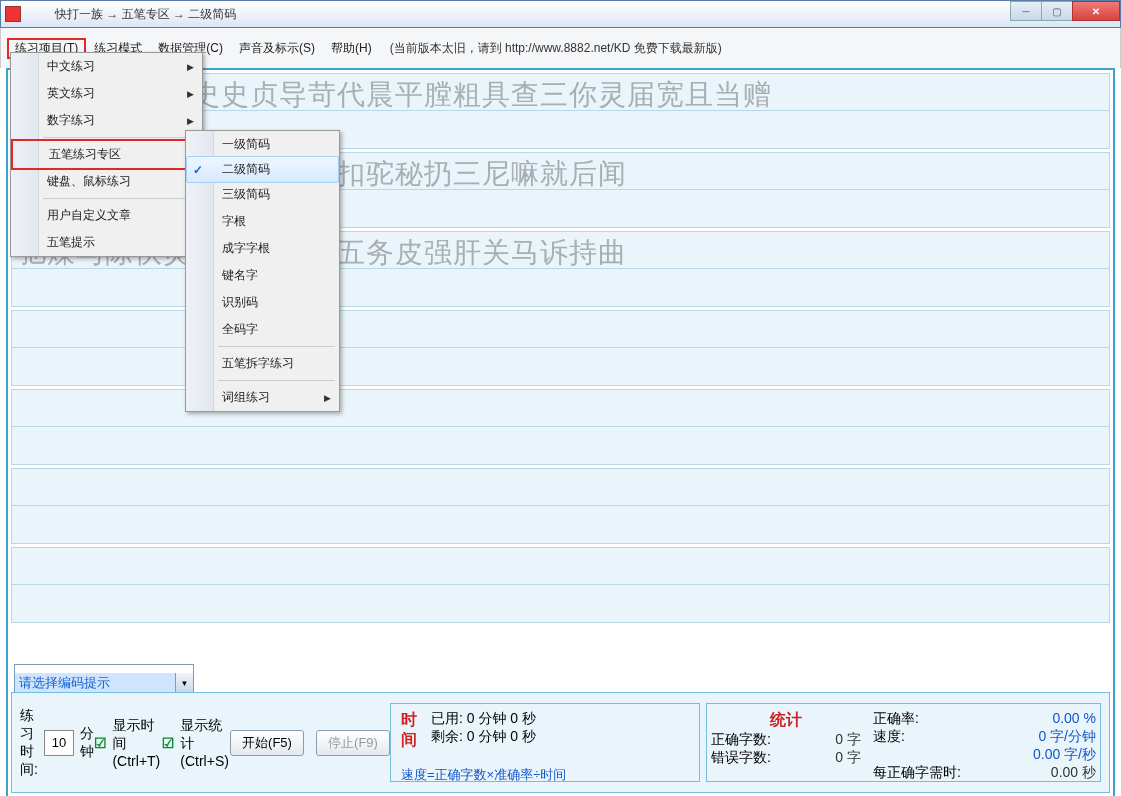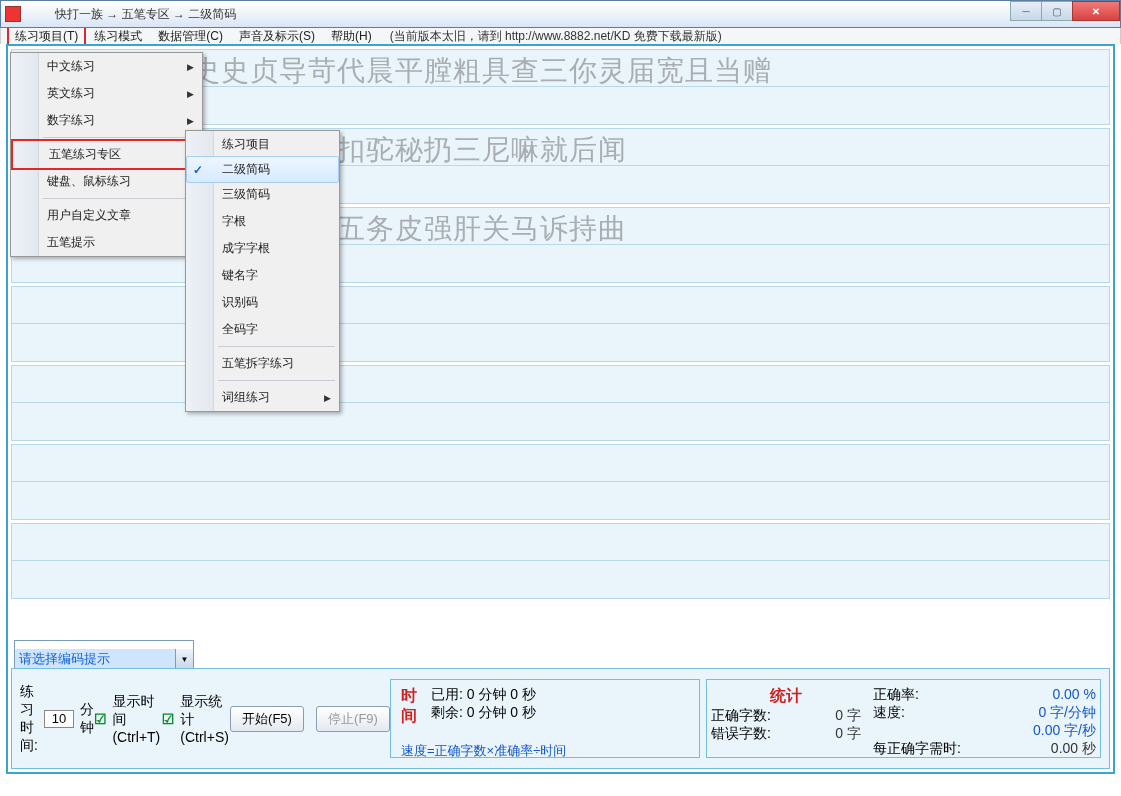--- a/index.html
+++ b/index.html
@@ -7,21 +7,21 @@
 
 
 .titlebar { height: 28px; background: linear-gradient(to bottom, #fff 0%, #eef3f9 50%, #d8e6f5 100%); border: 1px solid #5a7da8; display: flex; align-items: center; padding: 0 4px; position: relative; }
 .titlebar .app-icon { width: 16px; height: 16px; background: #e33; border: 1px solid #933; margin-right: 6px; }
 .titlebar .title { font-size: 12px; color: #333; margin-left: 28px; }
 .titlebar .win-controls { position: absolute; right: 0; top: 0; display: flex; }
 .titlebar .win-btn { width: 32px; height: 20px; background: linear-gradient(to bottom,#e8eef7,#c7d7ea); border: 1px solid #8aa; margin-left: -1px; display: flex; align-items: center; justify-content: center; font-size: 10px; color: #555; }
 .titlebar .win-btn.close { width: 48px; background: linear-gradient(to bottom,#f07a78,#d84340); color: #fff; border-color: #a33; font-weight: bold; }
 
 
-.menubar { height: 16px; background: #f5f6f8; border-left: 1px solid #ccc; border-right: 1px solid #ccc; display: flex; align-items: center; padding: 0 6px; font-size: 12px; }
+.menubar { height: 40px; background: #f5f6f8; border-left: 1px solid #ccc; border-right: 1px solid #ccc; display: flex; align-items: center; padding: 0 6px; font-size: 12px; }
 .menubar .menu-item { padding: 2px 8px; color: #222; }
 .menubar .menu-item.highlighted { border: 2px solid #e02828; padding: 0 6px; }
 .menubar .version-note { margin-left: 10px; color: #333; }
 
 
 .dropdown { position: absolute; background: #f0f0f0; border: 1px solid #999; box-shadow: 2px 2px 4px rgba(0,0,0,0.3); z-index: 100; }
 .dropdown .leftbar { position: absolute; left: 0; top: 0; bottom: 0; width: 28px; background: linear-gradient(to right,#eef2f7,#e3e8ef); border-right: 1px solid #d3d7de; }
 .dropdown .dd-item { position: relative; padding: 5px 28px 5px 36px; font-size: 12px; color: #222; display: flex; align-items: center; }
 .dropdown .dd-item .arrow { position: absolute; right: 8px; font-size: 9px; color: #333; }
 .dropdown .dd-item.boxed { border: 2px solid #e02828; margin: -2px 0; }
@@ -42,21 +42,21 @@
 .combo-area { position: absolute; left: 6px; top: 594px; }
 .combo { display: inline-flex; align-items: center; border: 1px solid #7a9db9; background: #fff; height: 38px; }
 .combo input { border: none; width: 160px; height: 20px; padding: 0 4px; font-size: 13px; color: #1060d0; background: #cfe5ff; }
 .combo .dd-btn { width: 18px; height: 20px; background: linear-gradient(to bottom,#eef3fa,#c8d7eb); border-left: 1px solid #7a9db9; display: flex; align-items: center; justify-content: center; font-size: 8px; }
 
 
 .stats-panel { position: absolute; left: 3px; right: 3px; bottom: 3px; top: 622px; border: 1px solid #74bde0; background: #eaf5fb; display: flex; padding: 10px 8px; }
 .sp-col { display: flex; flex-direction: row; justify-content: space-around; }
 .sp-col.c1 { width: 210px; font-size: 14px; }
 .sp-col.c1 .row { display: flex; align-items: center; gap: 6px; margin: 4px 0; }
-.sp-col.c1 input.num { width: 30px; height: 18px; border: 1px solid #888; text-align: center; font-size: 13px; }
+.sp-col.c1 input.num { width: 30px; height: 26px; border: 1px solid #888; text-align: center; font-size: 13px; }
 .sp-col.c1 .chk { display: flex; align-items: center; gap: 4px; }
 
 .sp-col.c2 { width: 160px; align-items: center; justify-content: center; gap: 12px; }
 .sp-col.c2 button { width: 110px; height: 26px; font-size: 13px; background: linear-gradient(to bottom,#fff,#e4e9f0); border: 1px solid #8a9db0; border-radius: 3px; }
 .sp-col.c2 button:disabled { color: #999; }
 
 .sp-col.c3 { width: 310px; border: 1px solid #74bde0; font-size: 14px; padding: 6px 10px; display: flex; flex-direction: column; justify-content: space-around; }
 .sp-col.c3 .trow { display: flex; }
 .sp-col.c3 .tlabel-v { color: #d02020; font-weight: bold; font-size: 16px; width: 30px; display: flex; flex-direction: column; justify-content: center; line-height: 20px; }
 .sp-col.c3 .formula { color: #1155cc; font-size: 13px; margin-top: 16px; }
@@ -217,21 +217,21 @@
     </div>
   <div class="dd-item">
       <span>五笔提示</span>
       <span class="arrow">▶</span>
     </div>
 </div>
 
 <div class="dropdown" id="menu2">
   <div class="leftbar"></div>
   <div class="dd-item">
-      <span>练习项目</span>
+      <span>一级简码</span>
     </div>
   <div class="dd-item selected boxed">
       <span class="check">✓</span>
       <span>二级简码</span>
     </div>
   <div class="dd-item">
       <span>三级简码</span>
     </div>
   <div class="dd-item">
       <span>字根</span>

